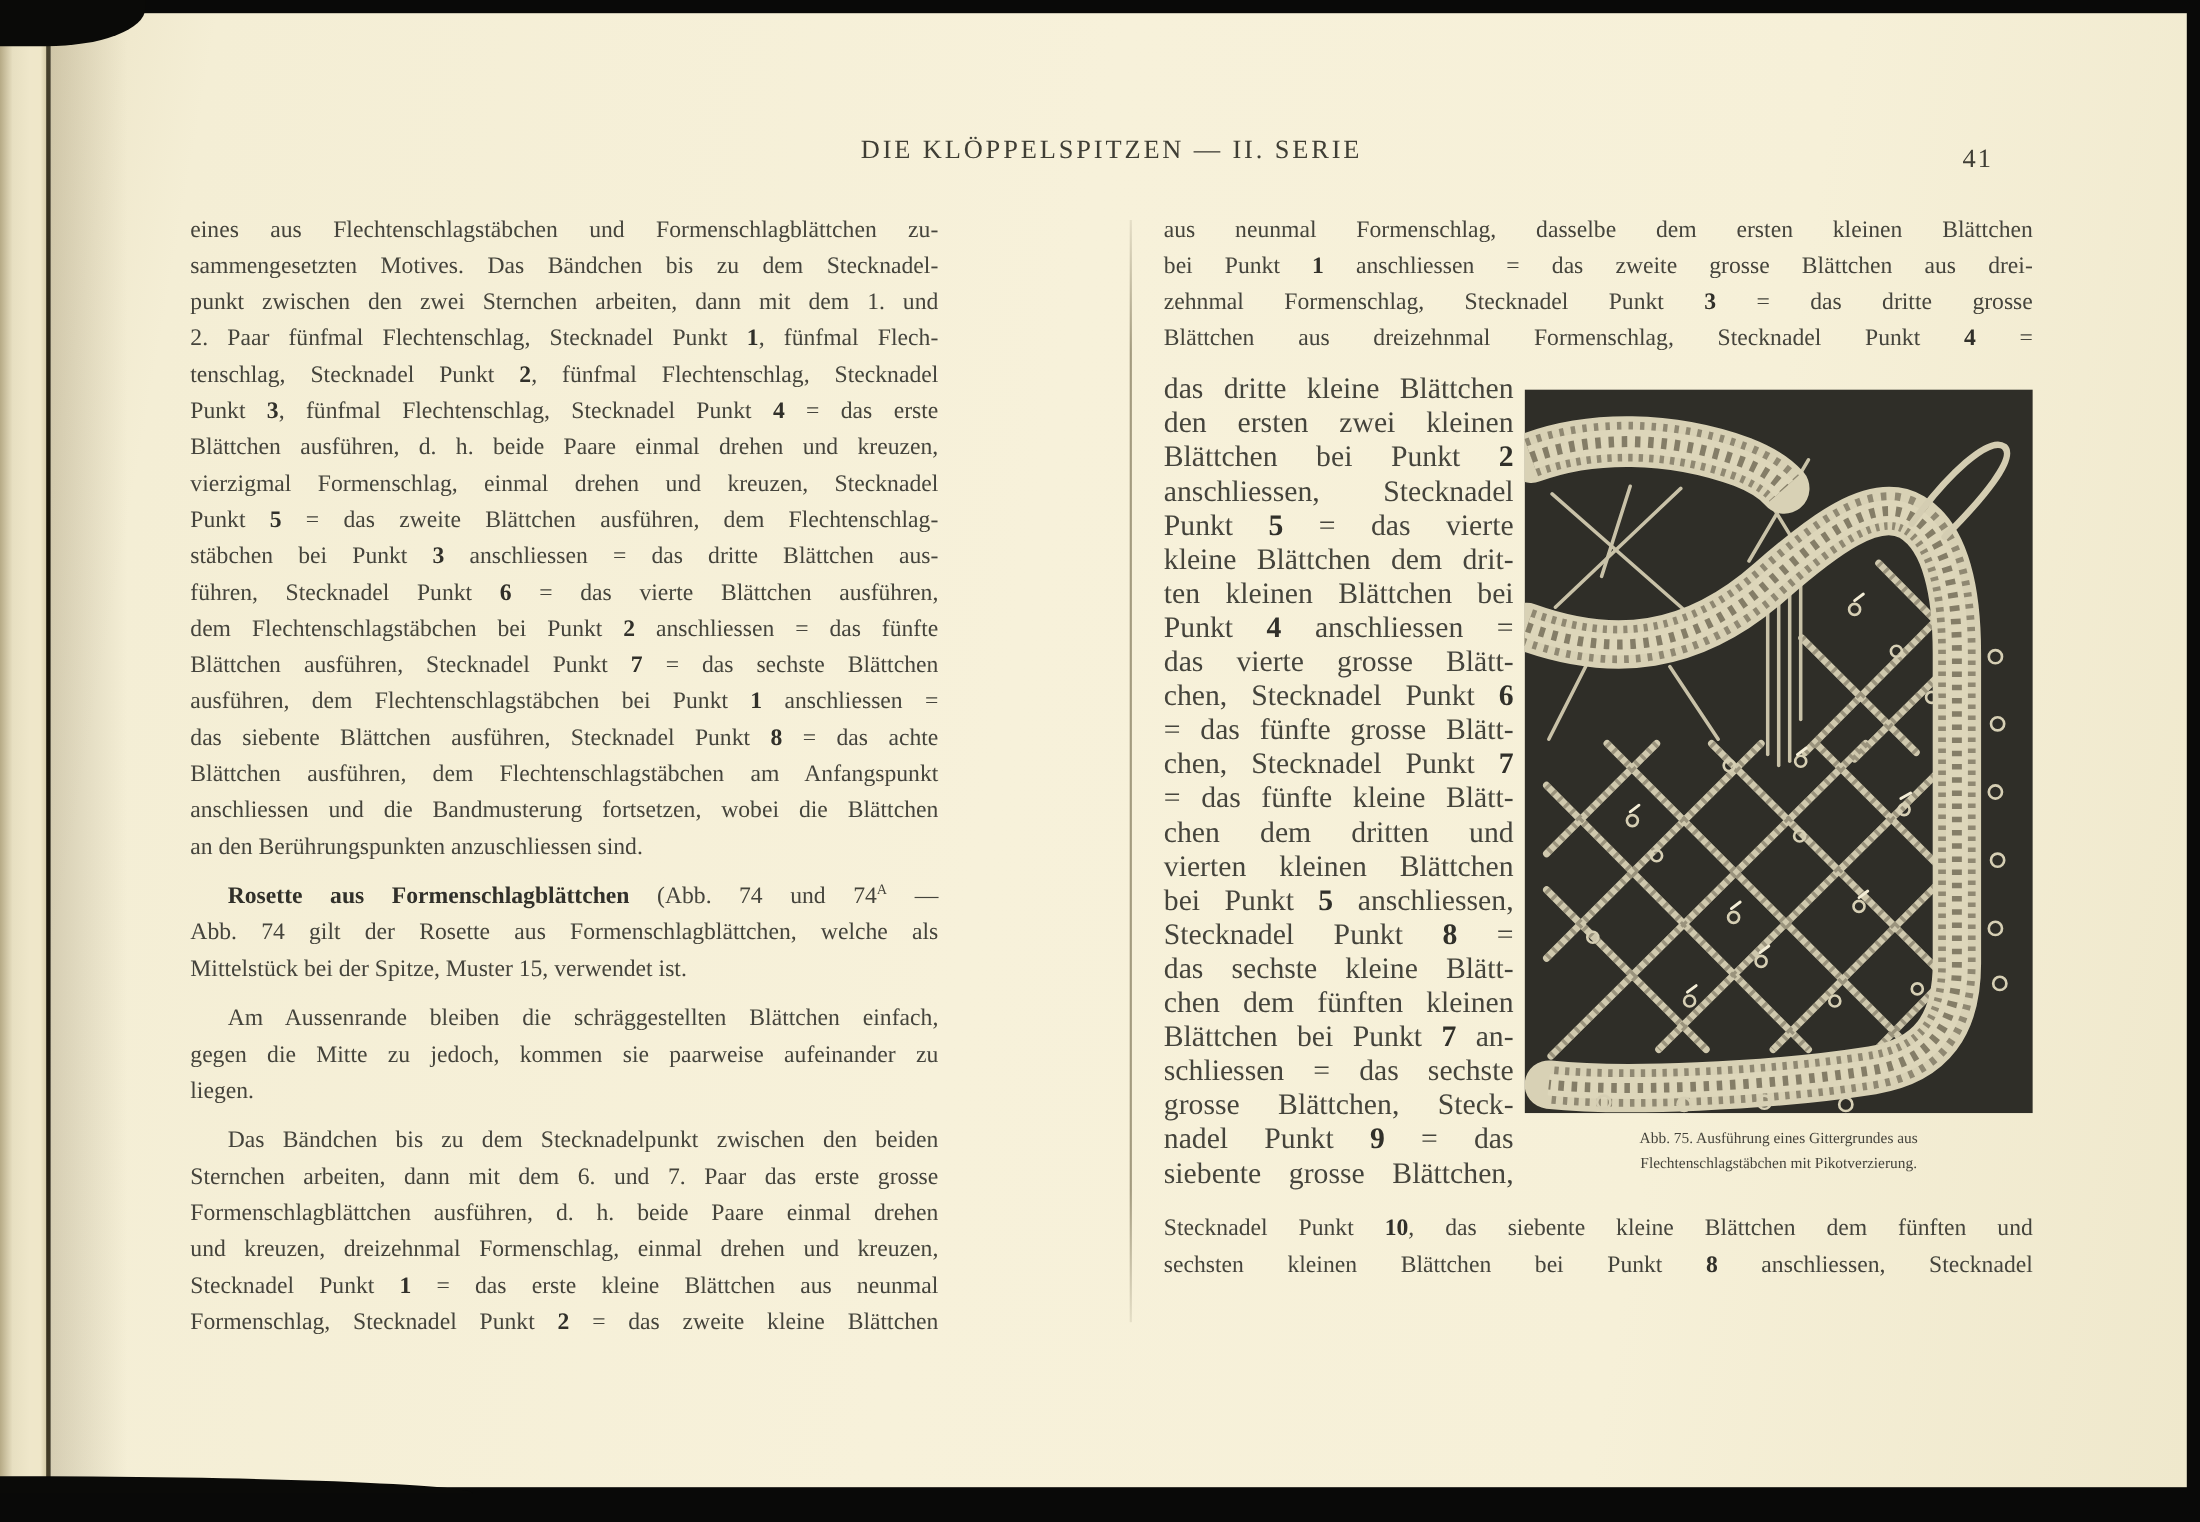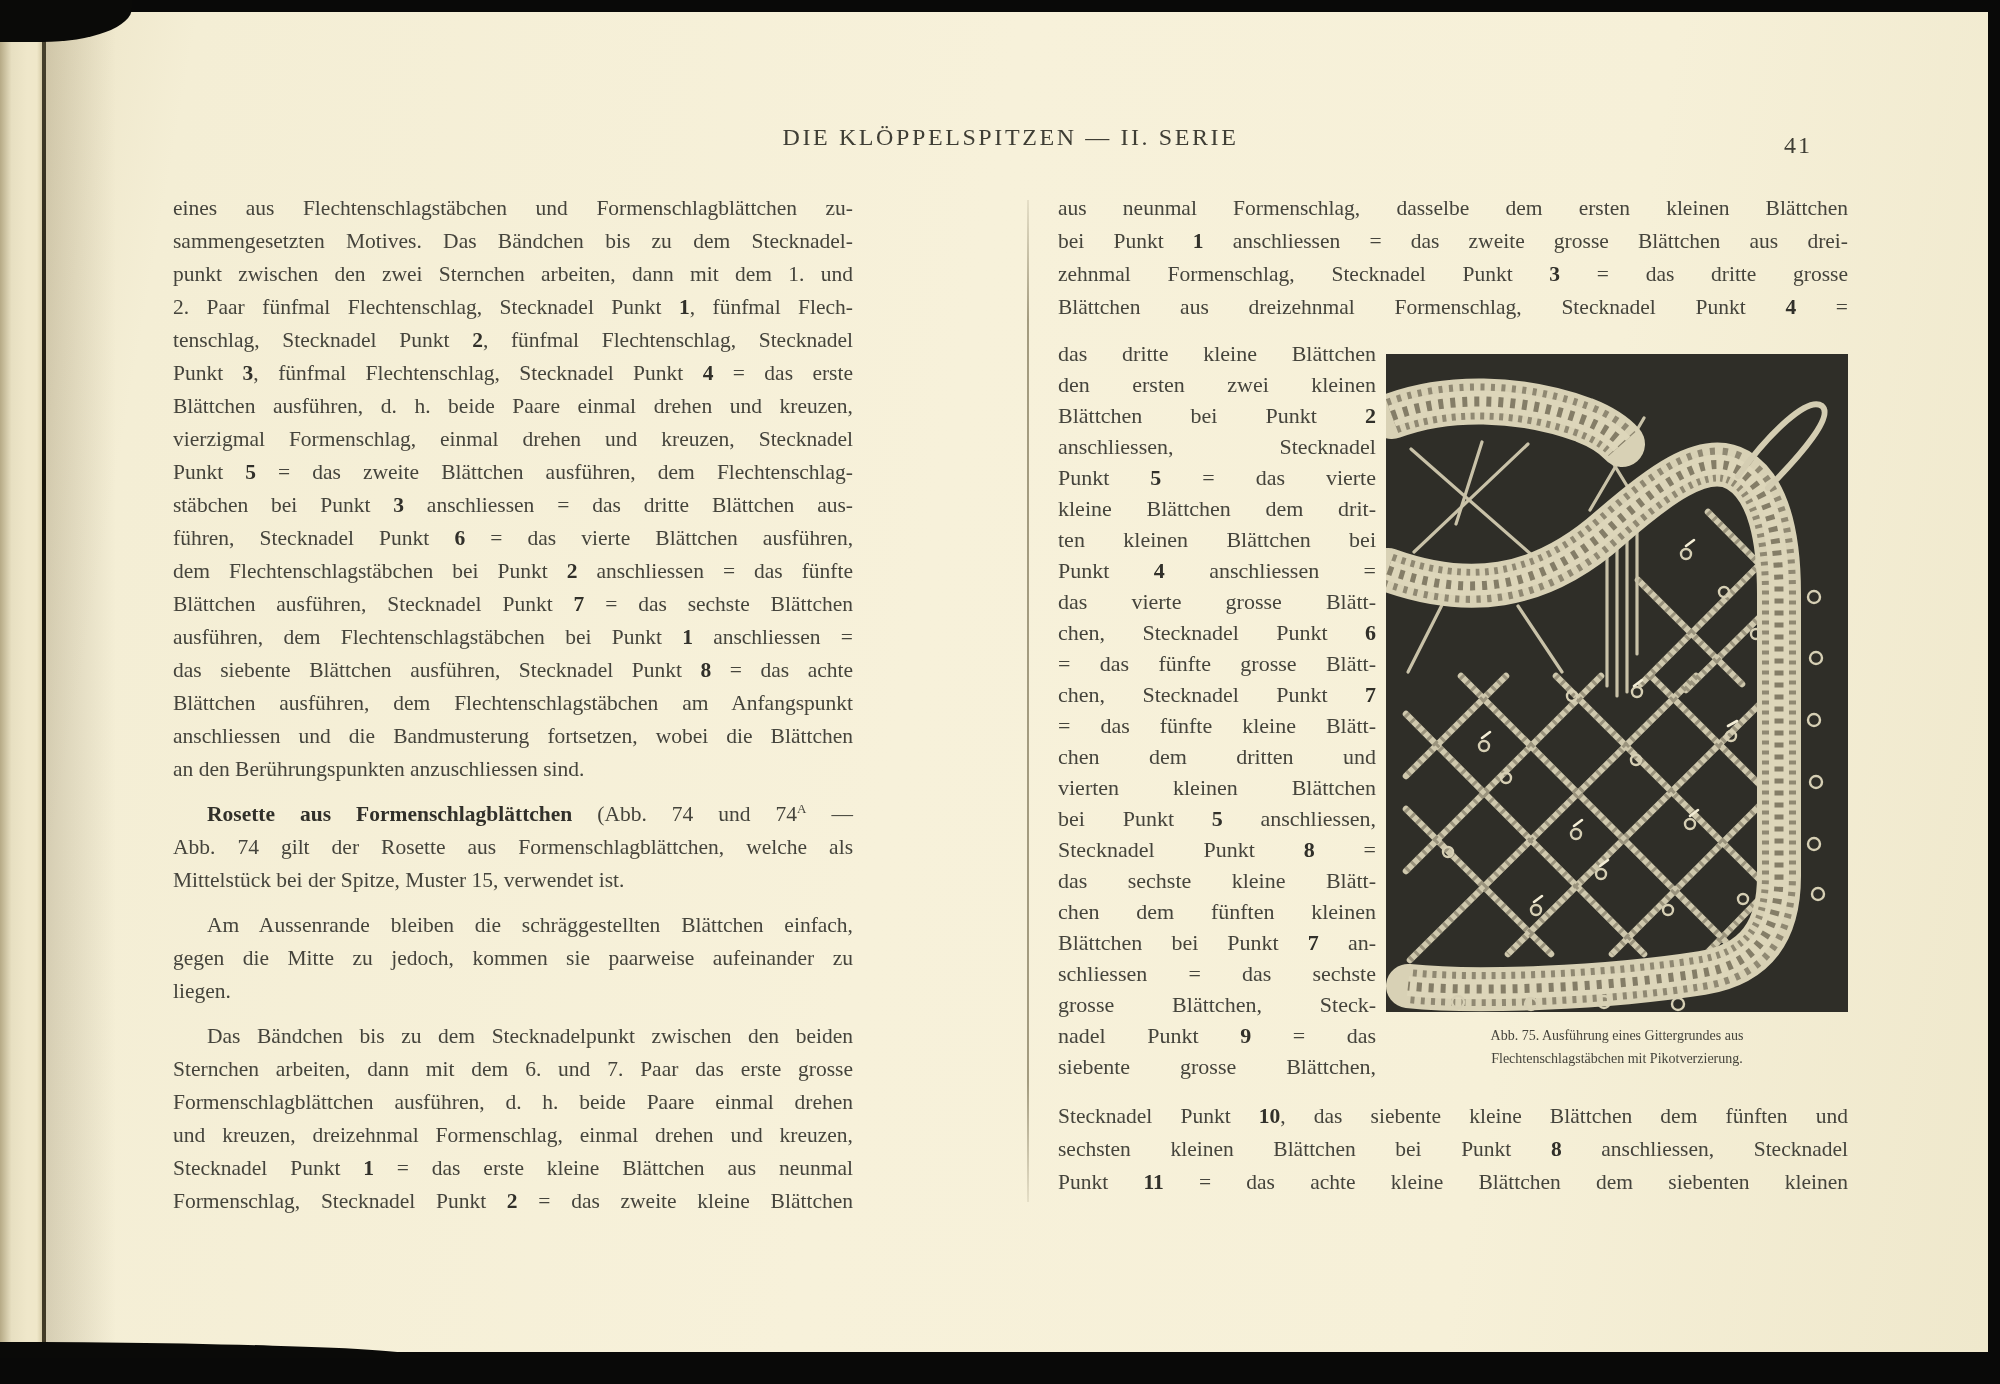--- a/index.html
+++ b/index.html
@@ -61,21 +61,21 @@
   .col-right { width:790px; }
   .para { margin-bottom:12px; }
   .para:last-child { margin-bottom:0; }
   .line {
     font-size:21.5px; line-height:33px; height:33px;
     text-align:justify; text-align-last:justify; text-justify:inter-word;
     white-space:nowrap; overflow:visible;
   }
   .line.end    { text-align-last:left; }
   .line.indent { padding-left:34px; }
-  .line.narrow { font-size:22px; line-height:31px; height:31px; }
+  .line.narrow { font-size:27px; line-height:31px; height:31px; }
   .line b { font-weight:bold; color:#31302a; }
   .line sup { font-size:13px; line-height:0; }
   
   .rc-mid { display:flex; justify-content:space-between; margin-top:14px; }
   .rc-narrow { width:318px; }
   .figure { width:462px; margin-top:16px; }
   .figure svg { display:block; width:462px; height:658px; }
   .caption {
     margin-top:12px; text-align:center; font-size:14px; line-height:23px; color:#44433b;
   }
@@ -273,21 +273,20 @@
             <figcaption class="caption">
               <span>Abb. 75. Ausführung eines Gittergrundes aus</span><br>
               <span>Flechtenschlagstäbchen mit Pikotverzierung.</span>
             </figcaption>
           </figure>
         </div>
 
         <div class="rc-bottom">
             <div class="line">Stecknadel Punkt <b>10</b>, das siebente kleine Blättchen dem fünften und</div>
             <div class="line">sechsten kleinen Blättchen bei Punkt <b>8</b> anschliessen, Stecknadel</div>
-            <div class="line">Punkt <b>11</b> = das achte kleine Blättchen dem siebenten kleinen</div>
           </div>
       </div>
     </div>
   </div>
 </div>
 
 <div class="corner-tl"></div>
 <div class="corner-bl"></div>
 
 </body></html>

